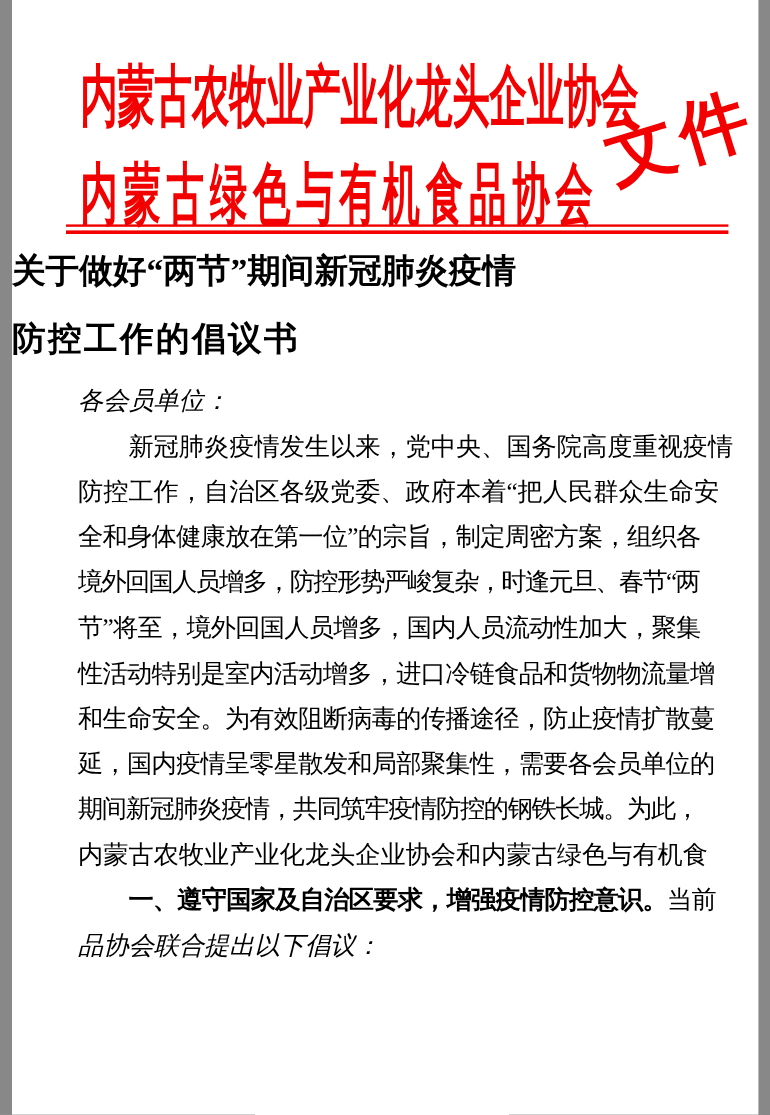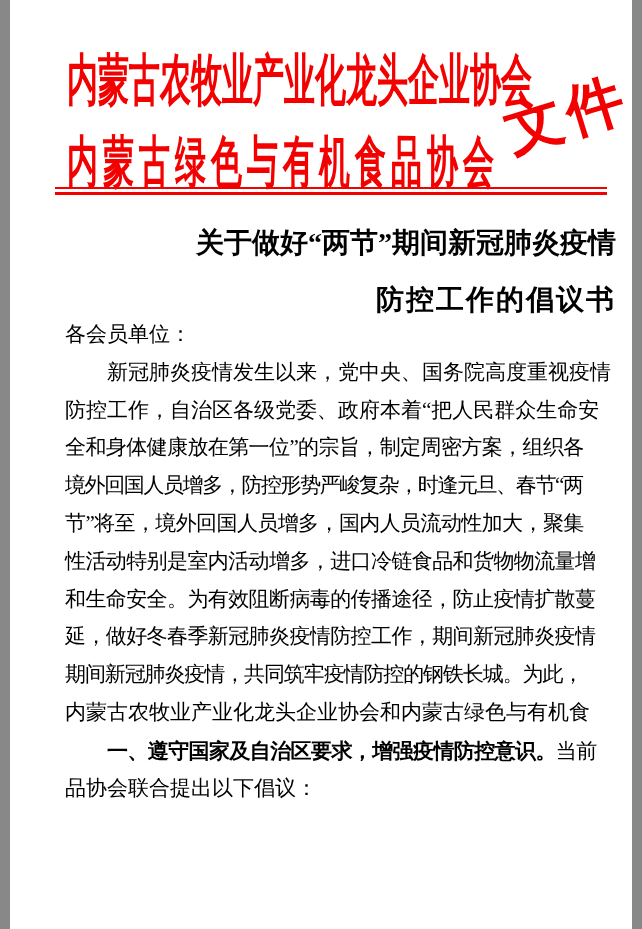--- a/index.html
+++ b/index.html
@@ -35,37 +35,37 @@
     transform-origin:center center;
     line-height:1;
   }
   .red-rule{
     position:absolute;top:187px;left:45px;width:552px;height:3px;
     border-top:2px solid var(--red);
     border-bottom:3px solid var(--red);
   }
   
   .doc-title{
-    position:absolute;top:198px;left:0;right:0;margin:16px;
-    text-align:right;font-size:28px;font-weight:bold;line-height:57px;
+    position:absolute;top:198px;left:0;right:0;margin:0;
+    text-align:left;font-size:28px;font-weight:bold;line-height:57px;
   }
   .title-line{display:block;}
   .title-line.line2{letter-spacing:2px;}
   
   .body-text{
     position:absolute;top:316px;left:55px;right:50px;
     font-size:21px;
   }
   .line{
     height:37.8px;line-height:37.8px;
     white-space:nowrap;
     text-align:justify;text-align-last:justify;
     text-justify:inter-character;
   }
-  .line.left{text-align:center;text-align-last:left;}
+  .line.left{text-align:center;text-align-last:left;font-style:italic;}
   .line.indent{text-indent:42px;}
   .line.tight{letter-spacing:-0.6px;}
   .line.tighter{letter-spacing:-1.4px;}
   .bold-sans{
     font-family:"Liberation Sans","DejaVu Sans",sans-serif;
     font-weight:bold;
   }
 </style>
 </head>
 <body>
@@ -90,20 +90,20 @@
 
   <main class="body-text" id="body-lines">
       <div class="line left"><span>各会员单位：</span></div>
       <div class="line indent"><span>新冠肺炎疫情发生以来，党中央、国务院高度重视疫情</span></div>
       <div class="line"><span>防控工作，自治区各级党委、政府本着“把人民群众生命安</span></div>
       <div class="line tight"><span>全和身体健康放在第一位”的宗旨，制定周密方案，组织各</span></div>
       <div class="line tighter"><span>境外回国人员增多，防控形势严峻复杂，时逢元旦、春节“两</span></div>
       <div class="line tight"><span>节”将至，境外回国人员增多，国内人员流动性加大，聚集</span></div>
       <div class="line tight"><span>性活动特别是室内活动增多，进口冷链食品和货物物流量增</span></div>
       <div class="line tight"><span>和生命安全。为有效阻断病毒的传播途径，防止疫情扩散蔓</span></div>
-      <div class="line tight"><span>延，做好冬春季新冠肺炎疫情防控工作，期间新冠肺炎疫情</span></div>
+      <div class="line tight"><span>延，国内疫情呈零星散发和局部聚集性，需要各会员单位的</span></div>
       <div class="line tighter"><span>期间新冠肺炎疫情，共同筑牢疫情防控的钢铁长城。为此，</span></div>
       <div class="line"><span>内蒙古农牧业产业化龙头企业协会和内蒙古绿色与有机食</span></div>
       <div class="line indent tight"><span class="bold-sans">一、遵守国家及自治区要求，增强疫情防控意识。</span><span>当前</span></div>
       <div class="line left"><span>品协会联合提出以下倡议：</span></div>
     </main>
 
 </div>
 
 </body></html>

